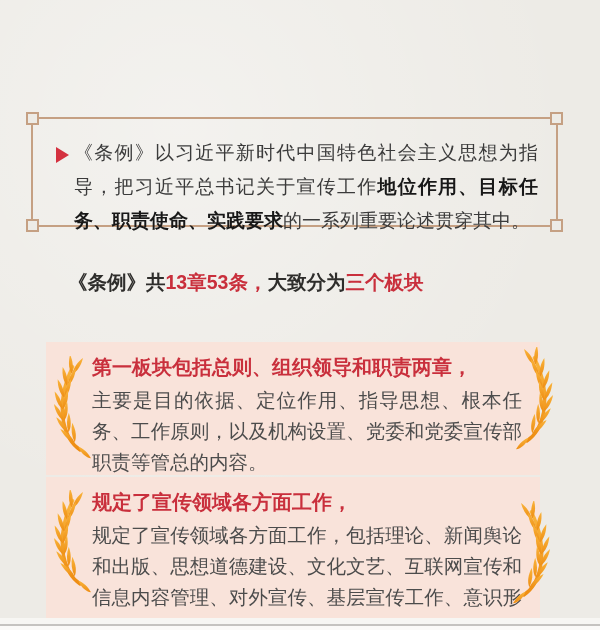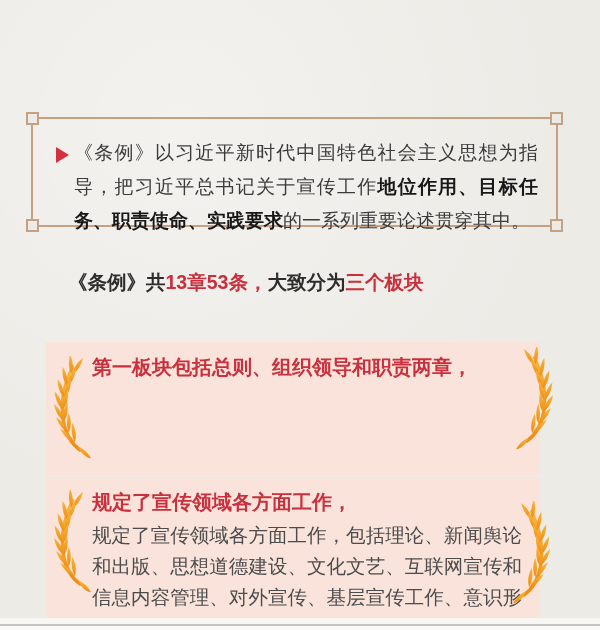--- a/index.html
+++ b/index.html
@@ -154,20 +154,21 @@
             <path d="M0,3 C5,-1 8,-9 8,-19 C3,-13 0,-5 0,3 Z"></path>
           </g>
         <g transform="translate(21,96) rotate(27)">
             <path d="M0,3 C-5,-1 -8,-9 -8,-19 C-3,-13 0,-5 0,3 Z"></path>
             <path d="M0,3 C5,-1 8,-9 8,-19 C3,-13 0,-5 0,3 Z"></path>
           </g>
         <path d="M15,104 C12,112 6,117 0,118 C4,111 9,106 15,104 Z"></path>
       </g>
     </svg>
     <p class="card-heading">第一板块包括总则、组织领导和职责两章，</p>
+    <p class="card-body">主要是目的依据、定位作用、指导思想、根本任务、工作原则，以及机构设置、党委和党委宣传部职责等管总的内容。</p>
   </div>
 
   <div class="card card-2">
     <svg class="wheat left w2l" viewBox="0 0 48 120">
       <g fill="url(#wgrad)">
         <path d="M22,8 C32,28 37,52 33,74 C30,90 22,102 13,108" fill="none" stroke="url(#wgrad)" stroke-width="4" stroke-linecap="round"></path>
         <g transform="translate(22,14) rotate(-14)">
             <path d="M0,3 C-5,-1 -8,-9 -8,-19 C-3,-13 0,-5 0,3 Z"></path>
             <path d="M0,3 C5,-1 8,-9 8,-19 C3,-13 0,-5 0,3 Z"></path>
           </g>

